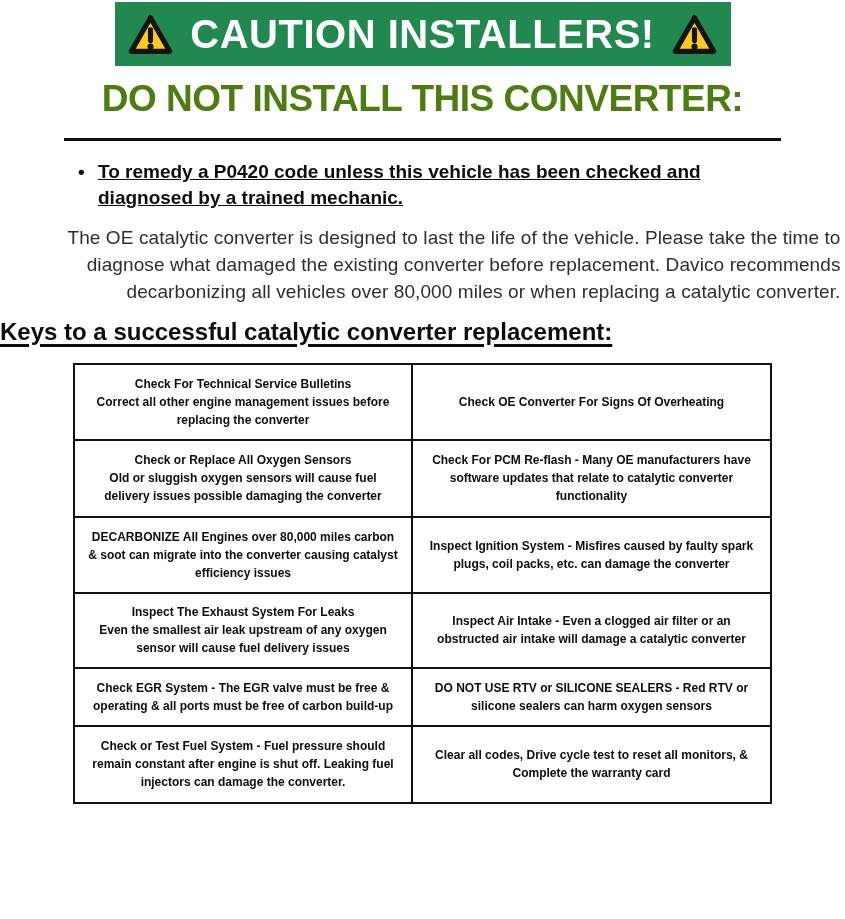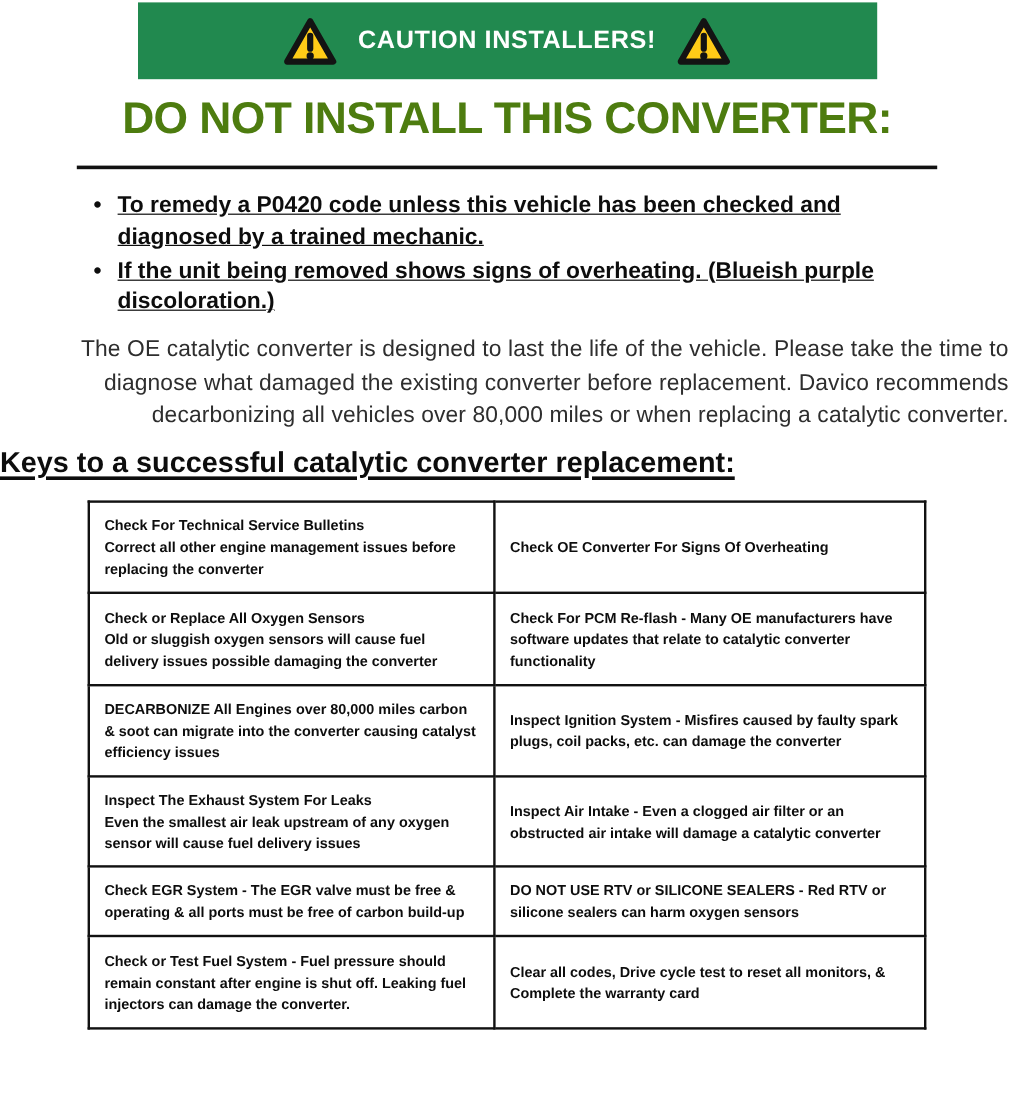--- a/index.html
+++ b/index.html
@@ -7,21 +7,21 @@
     width:845px; height:919px; background:#ffffff;
     font-family:"Liberation Sans", sans-serif; color:#111;
     overflow:hidden; position:relative;
   }
   
   .banner {
     width:616px; height:64px; margin:2px auto 0; background:#21894F;
     display:flex; align-items:center; justify-content:center; gap:16px;
   }
   .banner-text {
-    color:#ffffff; font-size:21px; font-weight:bold; letter-spacing:0.5px;
+    color:#ffffff; font-size:40px; font-weight:bold; letter-spacing:0.5px;
     white-space:nowrap;
   }
   .tri-icon { width:47px; height:43px; display:block; }
   
   .main-title {
     text-align:center; font-size:37px; font-weight:bold;
     letter-spacing:-0.5px; margin-top:13px; line-height:40px; color:#4d7c0f;
   }
   .divider { width:717px; height:3px; background:#111; margin:19px auto 0; }
   
@@ -40,21 +40,21 @@
   
   .keys-heading {
     margin-top:12px; font-size:24px; font-weight:bold;
     color:#0d0d0d;
     text-decoration:underline; text-decoration-thickness:2.5px;
     text-underline-offset:4px;
   }
   
   table.keys { margin:17px auto 0; border-collapse:collapse; table-layout:fixed; }
   table.keys td {
-    border:2.5px solid #111; text-align:left; vertical-align:middle;
+    border:2.5px solid #111; text-align:center; vertical-align:middle;
     font-weight:bold; font-size:12px; line-height:1.5; color:#0d0d0d;
     white-space:pre-line; padding:6px 12px; box-sizing:border-box;
   }
   .col-left  { width:338px; }
   .col-right { width:359px; }
   tr.r1 td { height:76px; }
   tr.r2 td { height:77px; }
   tr.r3 td { height:76px; }
   tr.r4 td { height:75px; }
   tr.r5 td { height:58px; }
@@ -79,21 +79,20 @@
       <circle cx="50" cy="72" r="6.5" fill="#131313"></circle>
     </svg>
   </div>
 
   <div class="main-title">DO NOT INSTALL THIS CONVERTER:</div>
 
   <div class="divider"></div>
 
   <ul class="bullets">
     <li>To remedy a P0420 code unless this vehicle has been checked and diagnosed by a trained mechanic.</li>
-    <li>If the unit being removed shows signs of overheating. (Blueish purple discoloration.)</li>
   </ul>
 
   <div class="intro">The OE catalytic converter is designed to last the life of the vehicle. Please take the time to diagnose what damaged the existing converter before replacement. Davico recommends decarbonizing all vehicles over 80,000 miles or when replacing a catalytic converter.</div>
 
   <div class="keys-heading">Keys to a successful catalytic converter replacement:</div>
 
   <table class="keys">
     <colgroup>
       <col class="col-left">
       <col class="col-right">

